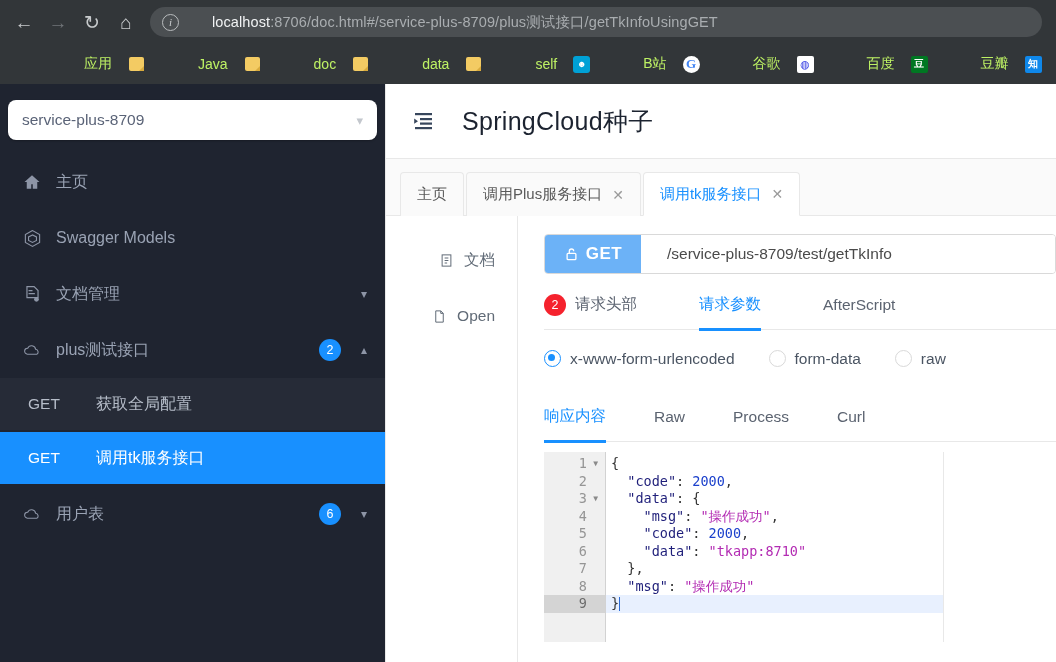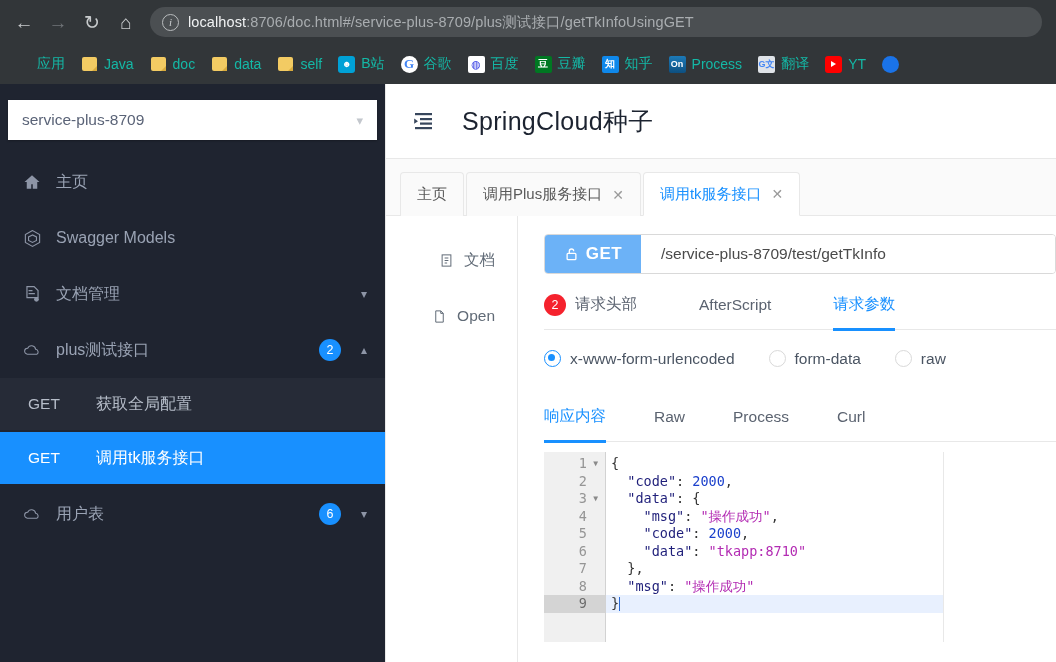--- a/index.html
+++ b/index.html
@@ -55,20 +55,21 @@
     display: flex; align-items: center; justify-content: center;
     flex: none;
     margin-right: 9px;
     font-style: italic;
   }
   #omnibox .url {
     font-size: 14.5px;
     color: #a9adb0;
     white-space: nowrap;
     letter-spacing: 0.1px;
+    margin-left: 24px;
   }
   #omnibox .url .host { color: #f1f3f4; }
 
   #bookmarks-bar {
     height: 40px;
     display: flex;
     align-items: center;
     padding: 0 6px;
     gap: 0px;
     overflow: hidden;
@@ -77,22 +78,23 @@
     display: flex;
     align-items: center;
     height: 28px;
     padding: 0 8px;
     gap: 6px;
     border-radius: 4px;
     flex: none;
   }
   .bm .bm-label {
     font-size: 14px;
-    color: #14b8a6;
+    color: #bef264;
     white-space: nowrap;
+    margin-left: 47px;
   }
   .bm-ico {
     width: 17px; height: 17px;
     flex: none;
     display: flex; align-items: center; justify-content: center;
     font-size: 11px;
     border-radius: 2px;
     color: #fff;
     font-weight: bold;
     overflow: hidden;
@@ -156,21 +158,21 @@
     flex: none;
     background: #1f2430;
     height: 578px;
     overflow: hidden;
     position: relative;
   }
   #service-select {
     margin: 16px 8px 10px 8px;
     height: 40px;
     background: #fff;
-    border-radius: 0;
+    border-radius: 8px;
     display: flex;
     align-items: center;
     padding: 0 14px;
     box-shadow: 0 1px 2px rgba(0,0,0,.25);
   }
   #service-select .sel-value {
     flex: 1;
     font-size: 15.5px;
     color: #5a6377;
   }
@@ -347,21 +349,21 @@
     display: flex;
     align-items: center;
     justify-content: center;
     gap: 7px;
     letter-spacing: .5px;
   }
   #url-value {
     flex: 1;
     display: flex;
     align-items: center;
-    padding-left: 20px;
+    padding-left: 26px;
     font-size: 15.5px;
     color: #4a4a4a;
     background: #fff;
   }
   .tab-strip {
     display: flex;
     align-items: center;
     border-bottom: 1px solid #e8e8e8;
     height: 50px;
   }
@@ -727,25 +729,25 @@
           <div id="url-value">
             <span>/service-plus-8709/test/getTkInfo</span>
           </div>
         </div>
 
         <div class="tab-strip" id="req-tabs">
           <div class="strip-tab">
             <span class="red-badge">2</span>
             <span>请求头部</span>
           </div>
+          <div class="strip-tab active">
+            <span>请求参数</span>
+          </div>
           <div class="strip-tab">
             <span>AfterScript</span>
-          </div>
-          <div class="strip-tab active">
-            <span>请求参数</span>
           </div>
         </div>
 
         <div id="radio-row">
           <div class="radio-opt checked">
             <span class="radio-dot"></span>
             <span>x-www-form-urlencoded</span>
           </div>
           <div class="radio-opt">
             <span class="radio-dot"></span>

